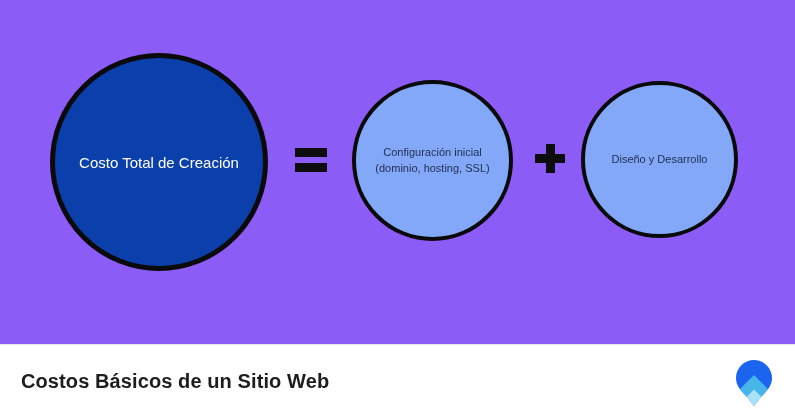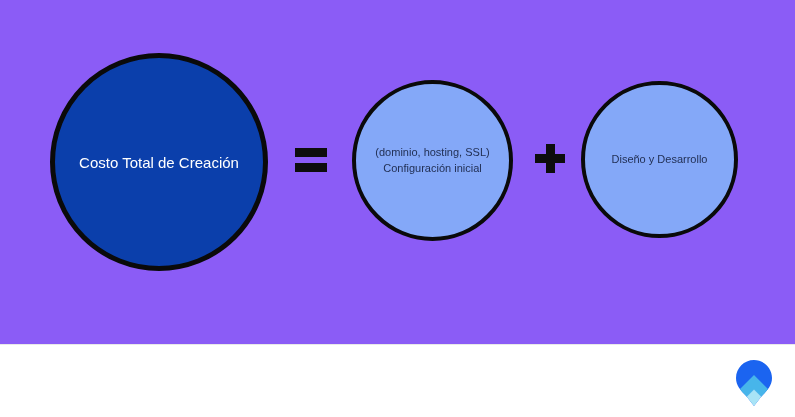--- a/index.html
+++ b/index.html
@@ -138,37 +138,38 @@
     </div>
   </div>
 
   <div class="op-equals" role="img" aria-label="=">
     <div class="bar"></div>
     <div class="bar"></div>
   </div>
 
   <div class="circle circle-small circle-setup">
     <div class="circle-text">
+      <div>Configuración inicial</div>
       <div>(dominio, hosting, SSL)</div>
-      <div>Configuración inicial</div>
     </div>
   </div>
 
   <div class="op-plus" role="img" aria-label="+">
     <div class="bar-h"></div>
     <div class="bar-v"></div>
   </div>
 
   <div class="circle circle-small circle-design">
     <div class="circle-text">
       <div>Diseño y Desarrollo</div>
     </div>
   </div>
 
   <div class="footer">
+    <div class="footer-title">Costos Básicos de un Sitio Web</div>
 
     <svg class="footer-logo" viewBox="0 0 36 46" xmlns="http://www.w3.org/2000/svg" aria-hidden="true">
       <defs>
         <clipPath id="pin-clip">
           <path d="M18 0 C27.9 0 36 8.06 36 18 C36 25.5 31.5 30.2 25.6 36.2 L18 46 L10.4 36.2 C4.5 30.2 0 25.5 0 18 C0 8.06 8.1 0 18 0 Z"></path>
         </clipPath>
       </defs>
       <g clip-path="url(#pin-clip)">
         <rect x="-2" y="-2" width="40" height="50" fill="#1b64f0"></rect>
         <polygon points="18,15 36,33 36,48 18,30 0,48 0,33" fill="#47b5ea"></polygon>

